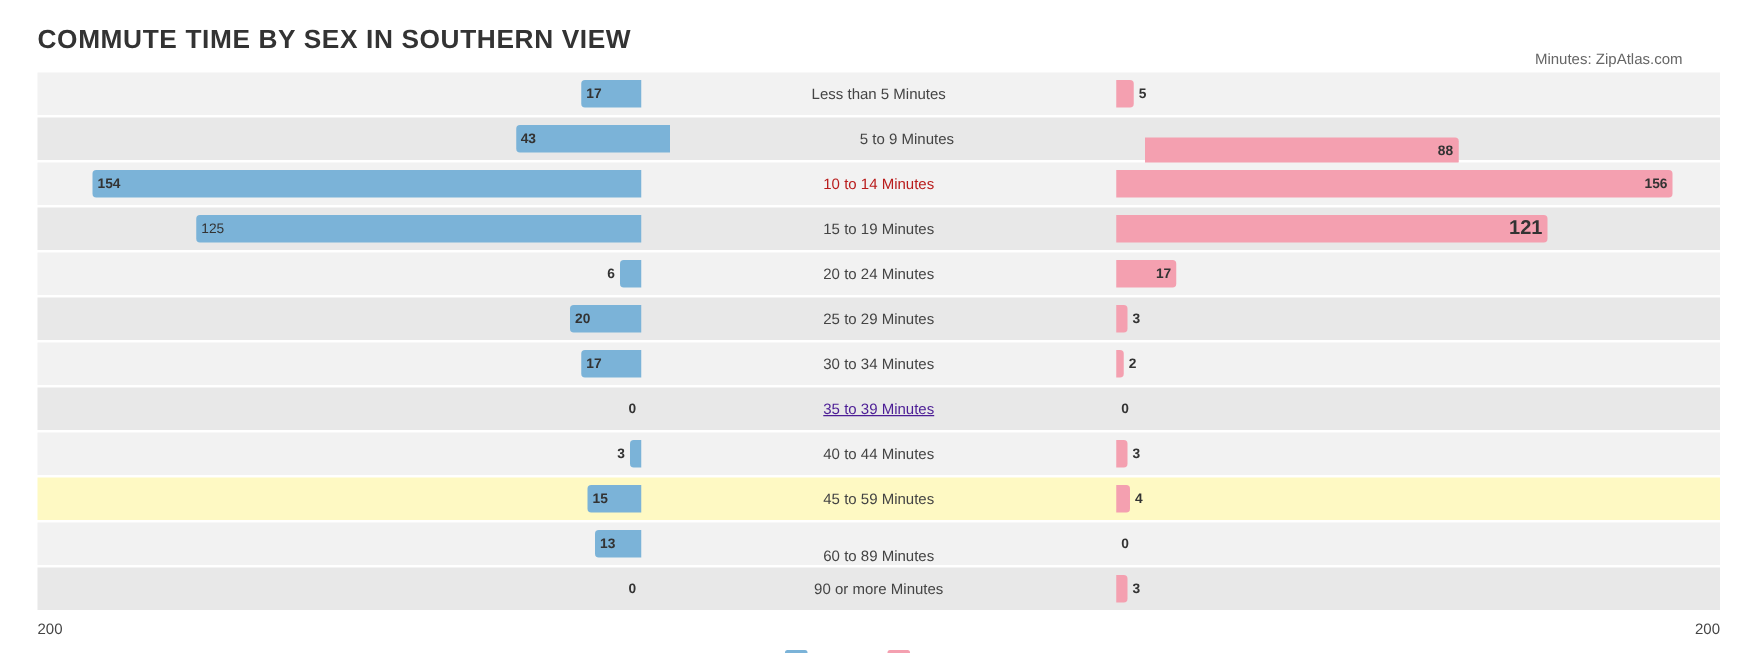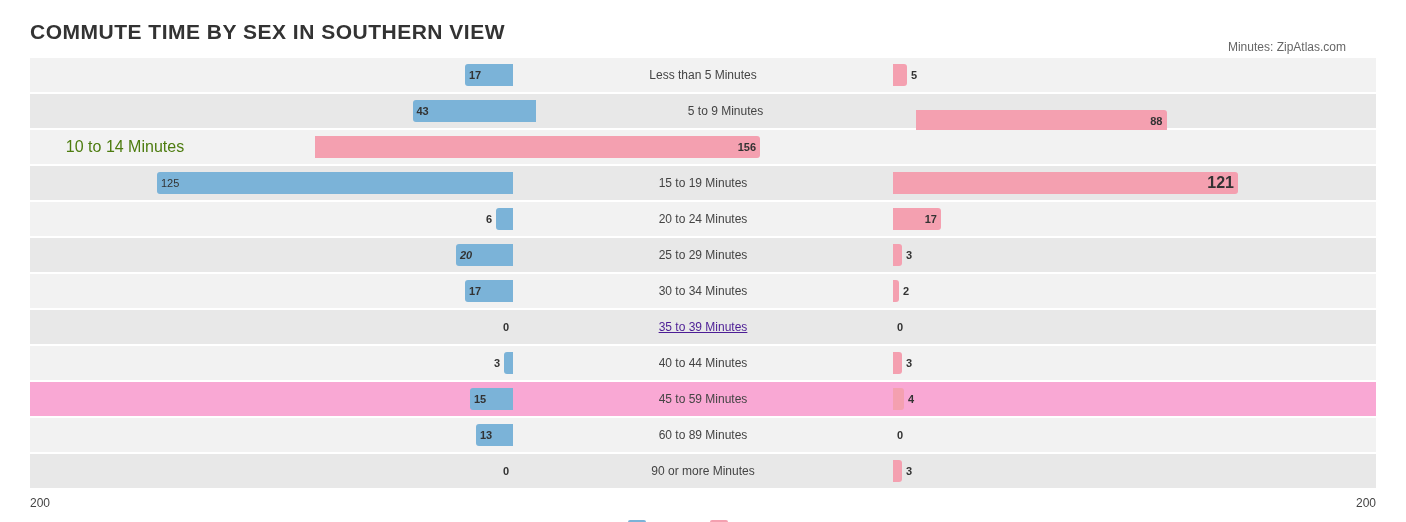--- a/index.html
+++ b/index.html
@@ -126,22 +126,30 @@
             <span style="font-size:11px;font-weight:bold;color:#333;">88</span>
           </div>
 
         </div>
       </div>
     </div>
   </div>
       <div class="row" style="background: rgb(242, 242, 242); position: relative; height: 34px; display: flex; align-items: center;">
     <div style="position:absolute; left:0; right:0; top:0; bottom:0; display:flex; align-items:center;">
 
-
-      <div style="width:190px; text-align:center; font-size:16px; color:#4d7c0f; white-space:nowrap; flex-shrink:0; z-index:2;">
+      <div style="flex:1; display:flex; align-items:center; justify-content:flex-end; padding-right:95px; height:100%;">
+        <div style="display:flex; align-items:center;">
+
+          <div style="width:439px; height:22px; background:#7bb3d8; border-radius:3px 0 0 3px; display:flex; align-items:center; justify-content:flex-start; padding-left:4px; min-width:1px;">
+            <span style="font-size:11px;font-weight:bold;color:#333;">154</span>
+          </div>
+        </div>
+      </div>
+
+      <div style="width:190px; text-align:center; font-size:12px; color:#b91c1c; white-space:nowrap; flex-shrink:0; z-index:2;">
         <span>10 to 14 Minutes</span>
       </div>
 
       <div style="flex:1; display:flex; align-items:center; justify-content:flex-start; padding-left:95px; height:100%;">
         <div style="display:flex; align-items:center;">
           <div style="width:445px; height:22px; background:#f4a0b0; border-radius:0 3px 3px 0; display:flex; align-items:center; justify-content:flex-end; padding-right:4px; min-width:1px;">
             <span style="font-size:11px;font-weight:bold;color:#333;">156</span>
           </div>
 
         </div>
@@ -200,21 +208,21 @@
         </div>
       </div>
     </div>
   </div>
       <div class="row" style="background: rgb(232, 232, 232); position: relative; height: 34px; display: flex; align-items: center;">
     <div style="position:absolute; left:0; right:0; top:0; bottom:0; display:flex; align-items:center;">
 
       <div style="flex:1; display:flex; align-items:center; justify-content:flex-end; padding-right:95px; height:100%;">
         <div style="display:flex; align-items:center;">
 
-          <div style="width:57px; height:22px; background:#7bb3d8; border-radius:3px 0 0 3px; display:flex; align-items:center; justify-content:flex-start; padding-left:4px; min-width:1px;font-style:italic;">
+          <div style="width:57px; height:22px; background:#7bb3d8; border-radius:3px 0 0 3px; display:flex; align-items:center; justify-content:flex-start; padding-left:4px; min-width:1px;">
             <span style="font-size:11px;font-weight:bold;color:#333;">20</span>
           </div>
         </div>
       </div>
 
       <div style="width:190px; text-align:center; font-size:12px; color:#444; white-space:nowrap; flex-shrink:0; z-index:2;">
         <span>25 to 29 Minutes</span>
       </div>
 
       <div style="flex:1; display:flex; align-items:center; justify-content:flex-start; padding-left:95px; height:100%;">
@@ -304,21 +312,21 @@
         <div style="display:flex; align-items:center;">
           <div style="width:9px; height:22px; background:#f4a0b0; border-radius:0 3px 3px 0; display:flex; align-items:center; justify-content:flex-end; padding-right:0px; min-width:1px;">
             
           </div>
           <span style="font-size:11px;font-weight:bold;color:#333;margin-left:4px;">3</span>
 
         </div>
       </div>
     </div>
   </div>
-      <div class="row" style="background: #f9a8d4; position: relative; height: 34px; display: flex; align-items: center;">
+      <div class="row" style="background: #fef9c3; position: relative; height: 34px; display: flex; align-items: center;">
     <div style="position:absolute; left:0; right:0; top:0; bottom:0; display:flex; align-items:center;">
 
       <div style="flex:1; display:flex; align-items:center; justify-content:flex-end; padding-right:95px; height:100%;">
         <div style="display:flex; align-items:center;">
 
           <div style="width:43px; height:22px; background:#7bb3d8; border-radius:3px 0 0 3px; display:flex; align-items:center; justify-content:flex-start; padding-left:4px; min-width:1px;">
             <span style="font-size:11px;font-weight:bold;color:#333;">15</span>
           </div>
         </div>
       </div>
@@ -332,21 +340,21 @@
           <div style="width:11px; height:22px; background:#f4a0b0; border-radius:0 3px 3px 0; display:flex; align-items:center; justify-content:flex-end; padding-right:0px; min-width:1px;">
             
           </div>
           <span style="font-size:11px;font-weight:bold;color:#333;margin-left:4px;">4</span>
 
         </div>
       </div>
     </div>
   </div>
       <div class="row" style="background: rgb(242, 242, 242); position: relative; height: 34px; display: flex; align-items: center;">
-    <div style="position:absolute; left:0; right:0; top:0; bottom:0; display:flex; align-items:center;">
+    <div style="position:absolute; left:0; right:0; top:0; bottom:0; display:flex; align-items:flex-end;">
 
       <div style="flex:1; display:flex; align-items:center; justify-content:flex-end; padding-right:95px; height:100%;">
         <div style="display:flex; align-items:center;">
 
           <div style="width:37px; height:22px; background:#7bb3d8; border-radius:3px 0 0 3px; display:flex; align-items:center; justify-content:flex-start; padding-left:4px; min-width:1px;">
             <span style="font-size:11px;font-weight:bold;color:#333;">13</span>
           </div>
         </div>
       </div>
 

